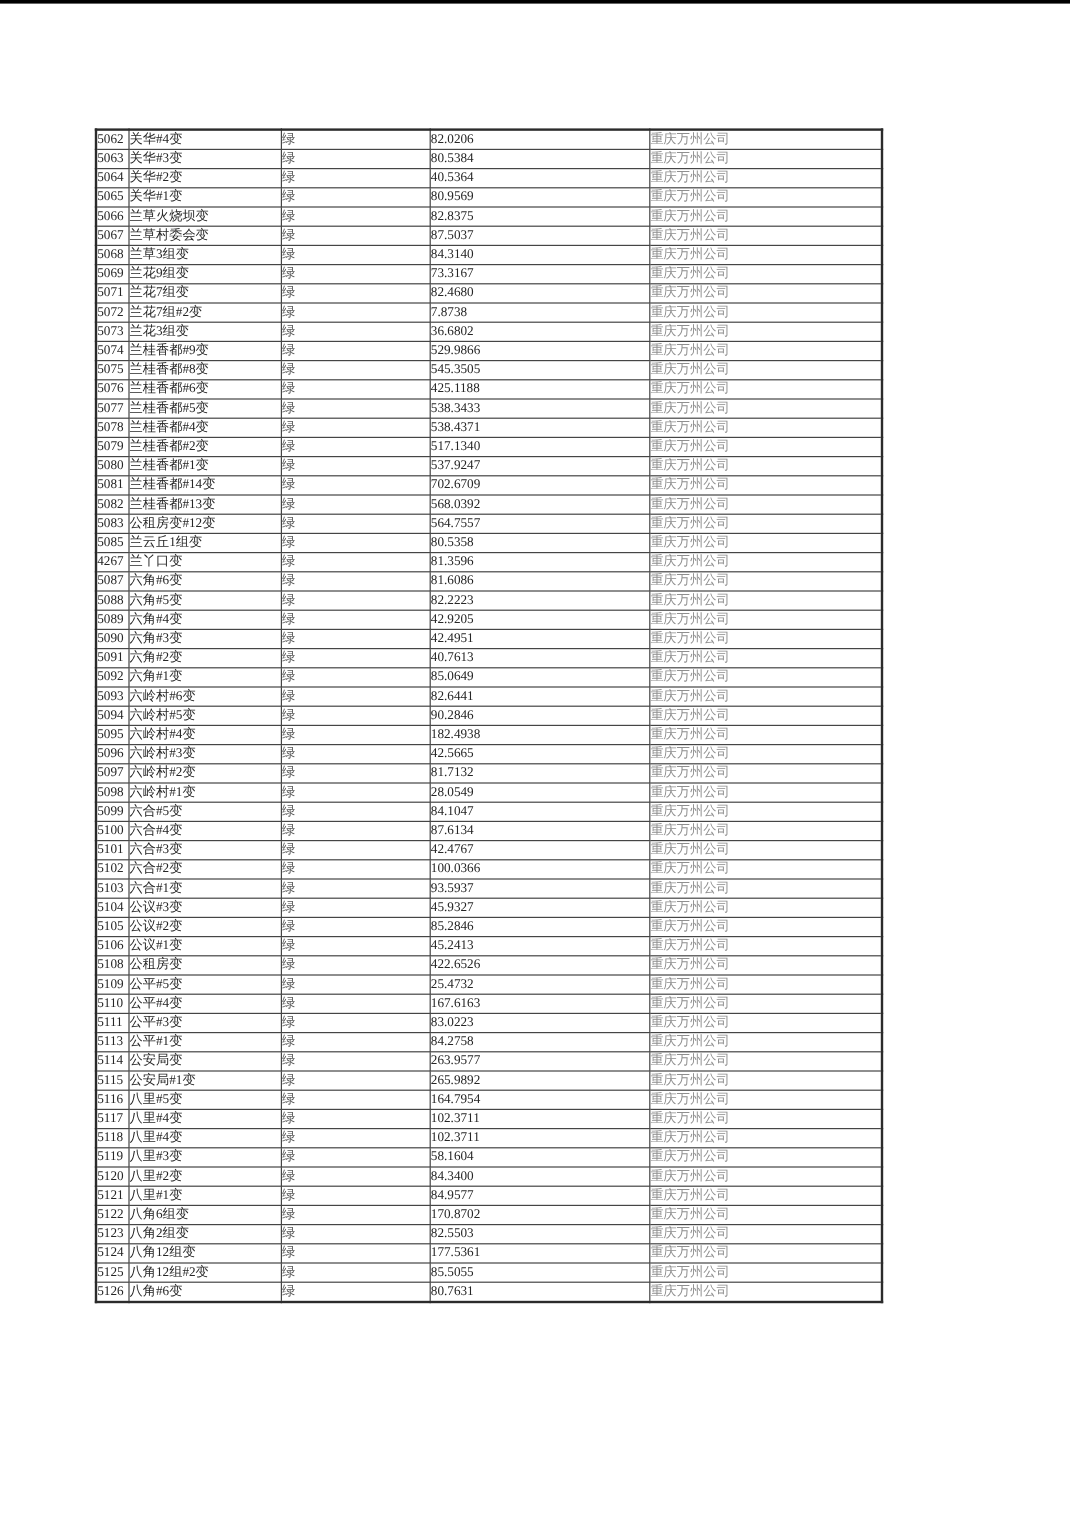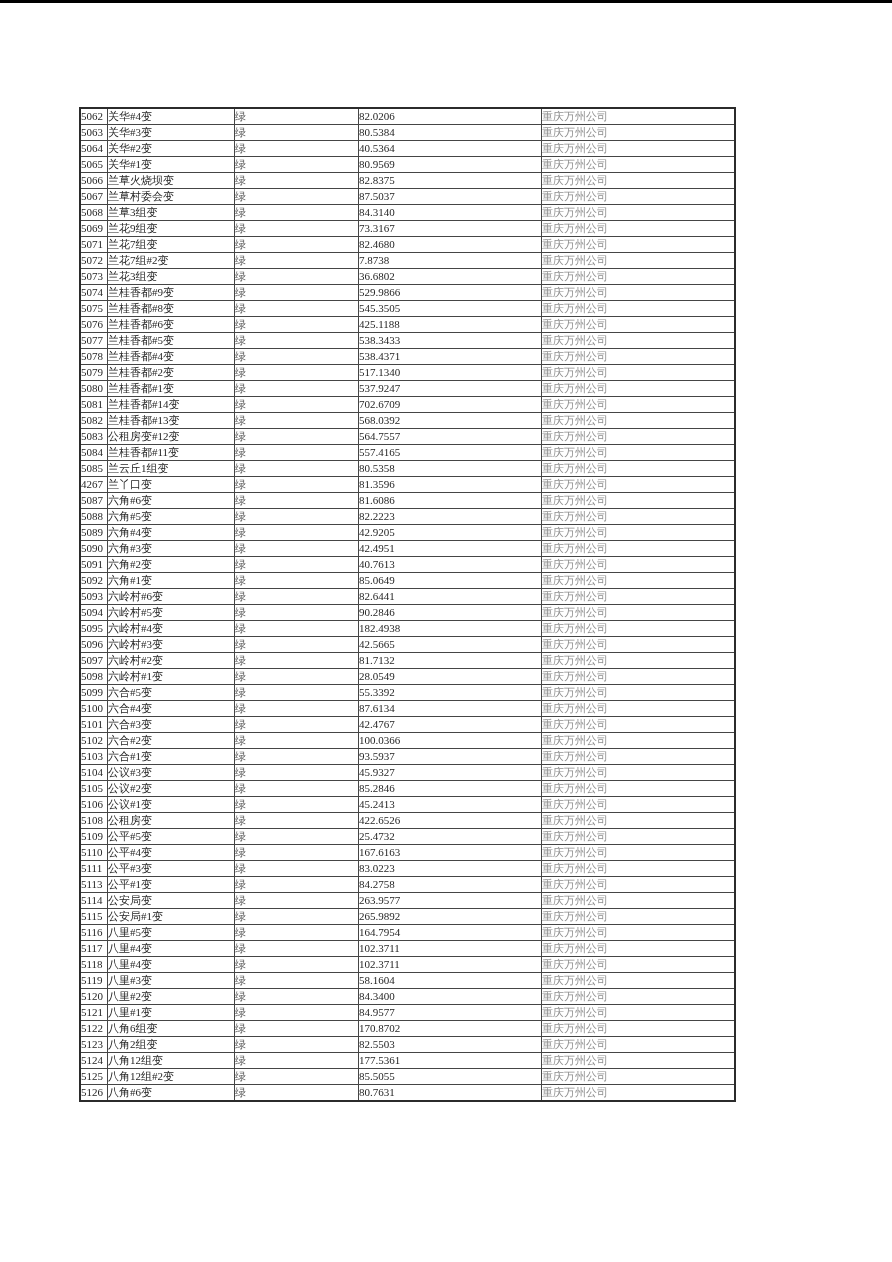--- a/index.html
+++ b/index.html
@@ -217,27 +217,20 @@
   </tr>
 
   <tr>
     <td class="c-id">5083</td>
     <td class="c-name">公租房变#12变</td>
     <td class="c-status">绿</td>
     <td class="c-value">564.7557</td>
     <td class="c-company">重庆万州公司</td>
   </tr>
 
-  <tr>
-    <td class="c-id">5084</td>
-    <td class="c-name">兰桂香都#11变</td>
-    <td class="c-status">绿</td>
-    <td class="c-value">557.4165</td>
-    <td class="c-company">重庆万州公司</td>
-  </tr>
 
   <tr>
     <td class="c-id">5085</td>
     <td class="c-name">兰云丘1组变</td>
     <td class="c-status">绿</td>
     <td class="c-value">80.5358</td>
     <td class="c-company">重庆万州公司</td>
   </tr>
 
   <tr>
@@ -341,21 +334,21 @@
     <td class="c-name">六岭村#1变</td>
     <td class="c-status">绿</td>
     <td class="c-value">28.0549</td>
     <td class="c-company">重庆万州公司</td>
   </tr>
 
   <tr>
     <td class="c-id">5099</td>
     <td class="c-name">六合#5变</td>
     <td class="c-status">绿</td>
-    <td class="c-value">55.3392</td>
+    <td class="c-value">84.1047</td>
     <td class="c-company">重庆万州公司</td>
   </tr>
 
   <tr>
     <td class="c-id">5100</td>
     <td class="c-name">六合#4变</td>
     <td class="c-status">绿</td>
     <td class="c-value">87.6134</td>
     <td class="c-company">重庆万州公司</td>
   </tr>

